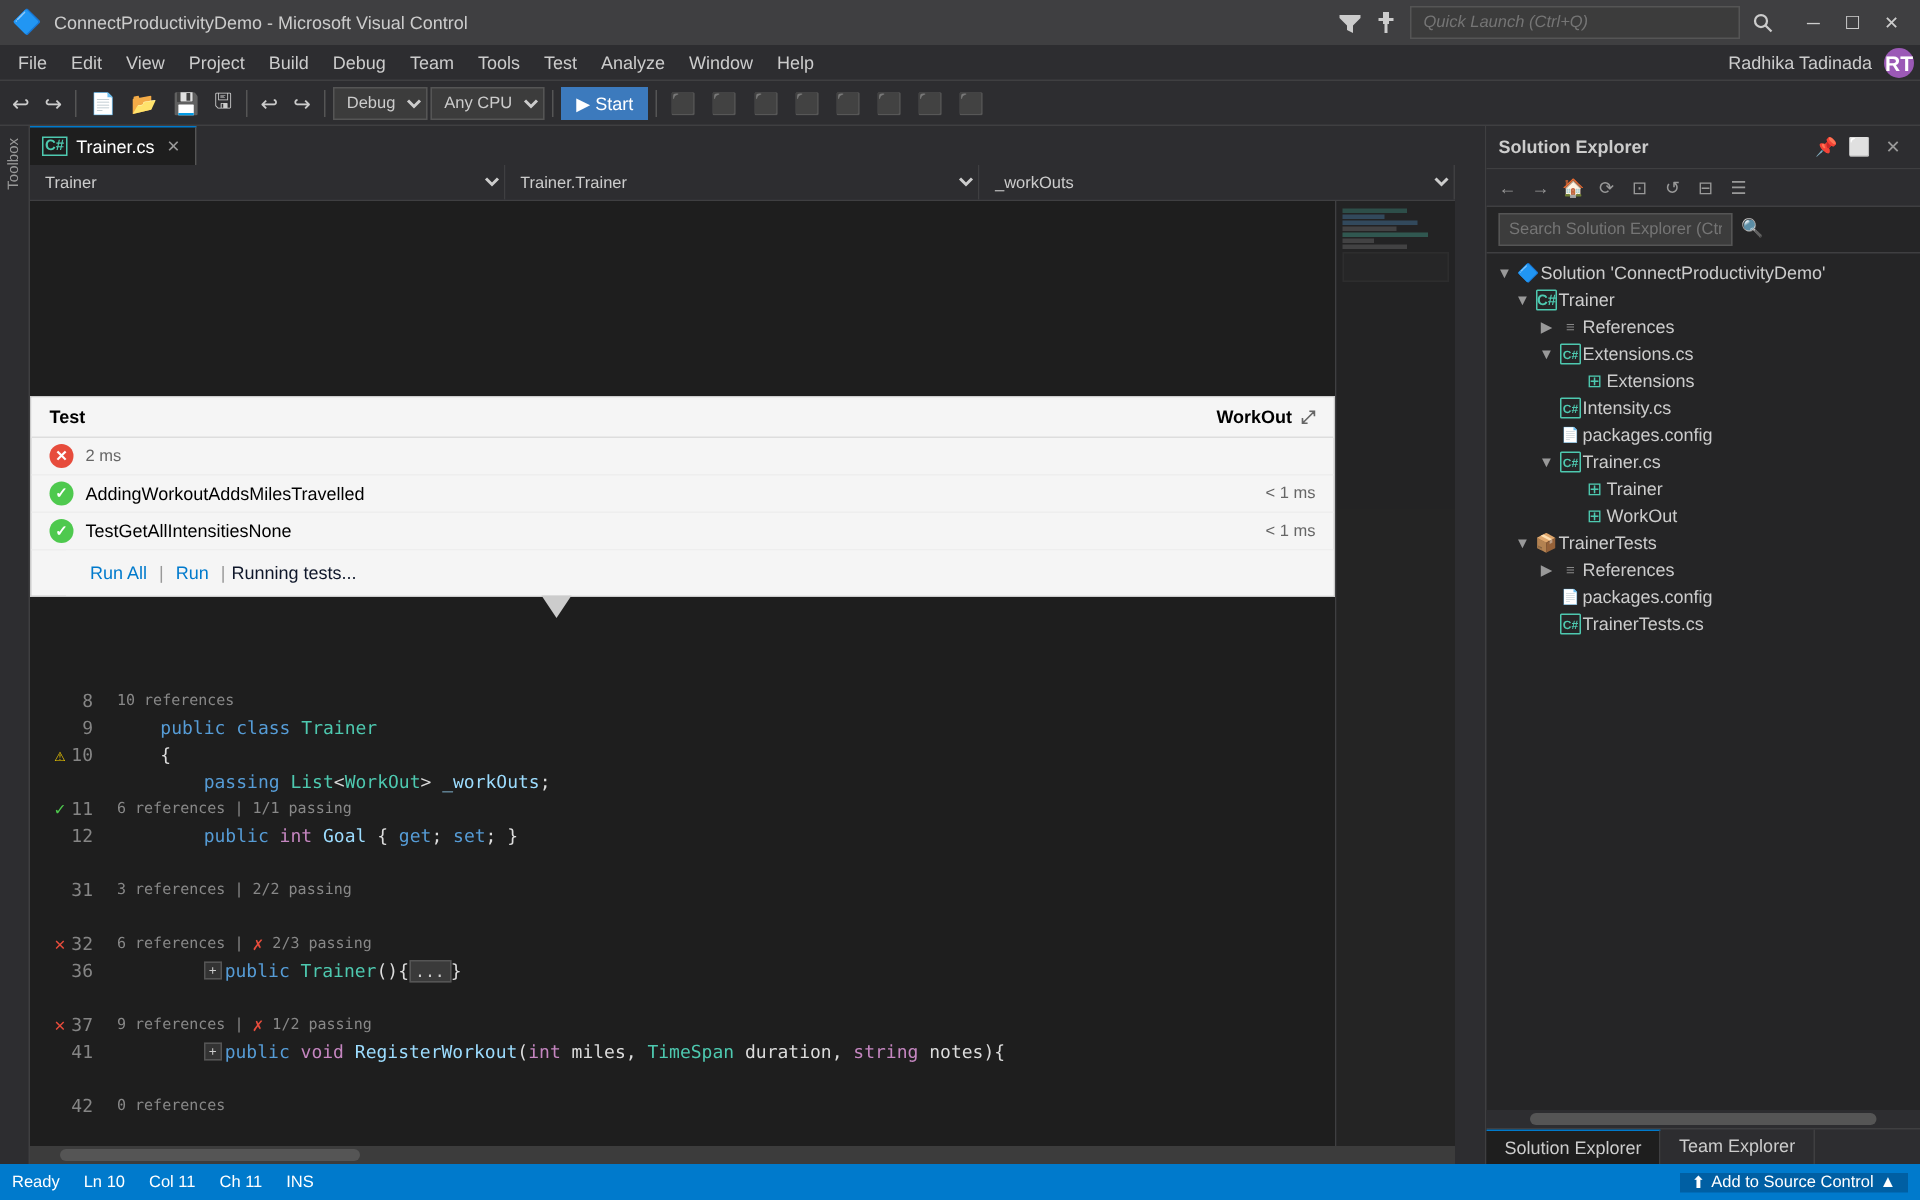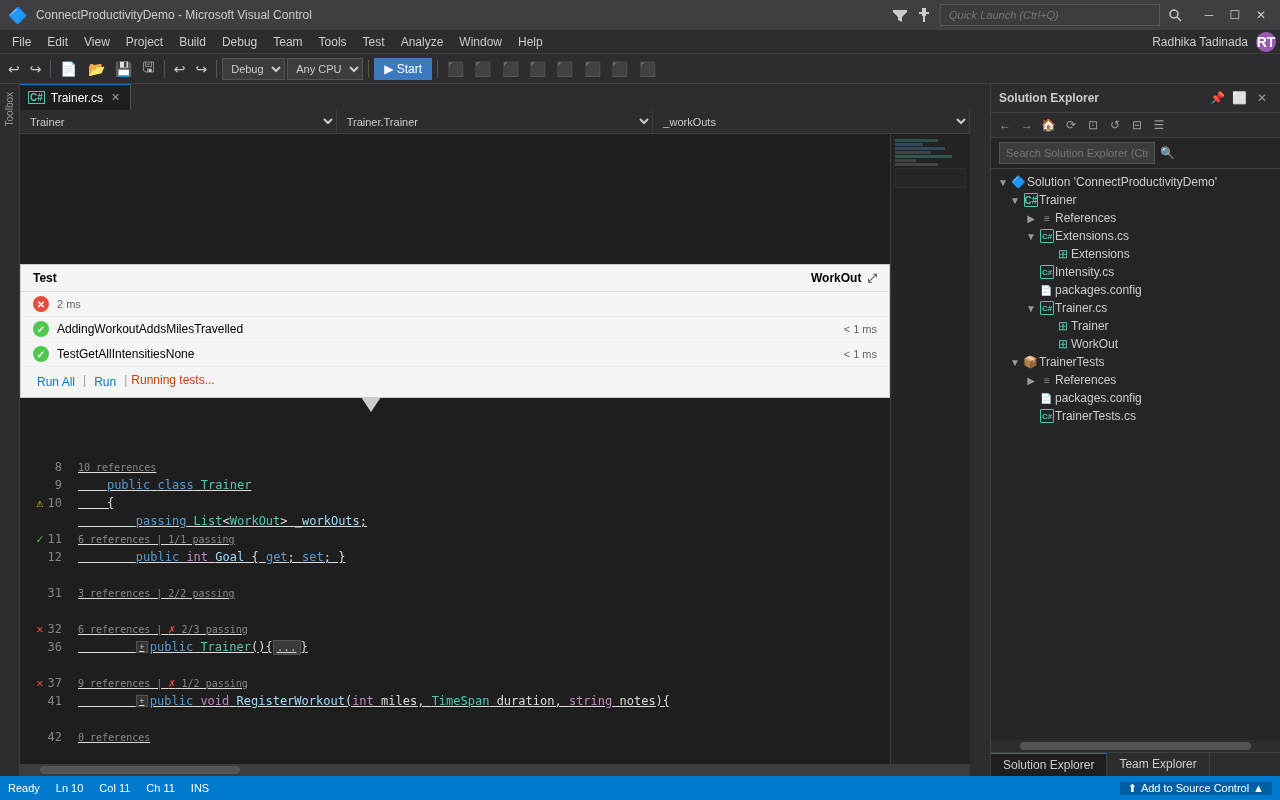--- a/index.html
+++ b/index.html
@@ -45,44 +45,44 @@
 
     
     .dropdowns-row { background: #2d2d30; display: flex; height: 24px; border-bottom: 1px solid #3f3f41; }
     .nav-dropdown { flex: 1; background: #2d2d30; border: none; border-right: 1px solid #3f3f41; color: #ccc; font-size: 11px; padding: 0 6px; cursor: pointer; }
 
     
     .code-area { flex: 1; display: flex; overflow: hidden; position: relative; }
     .line-numbers { width: 50px; background: #1e1e1e; padding: 4px 0; text-align: right; }
     .line-num { height: 18px; padding-right: 8px; font-size: 12px; font-family: 'Consolas', monospace; color: #858585; display: flex; align-items: center; justify-content: flex-end; gap: 4px; }
     .code-content { flex: 1; overflow: auto; padding: 4px 0; }
-    .code-line { height: 18px; font-family: 'Consolas', monospace; font-size: 12px; white-space: pre; padding-left: 8px; display: flex; align-items: center; color: #dcdcdc; text-decoration: underline; }
+    .code-line { height: 18px; font-family: 'Consolas', monospace; font-size: 12px; white-space: pre; padding-left: 8px; display: flex; align-items: center; color: #dcdcdc; }
     .code-line .ref-info { color: #888; font-size: 10px; }
     .code-line .kw { color: #569cd6; }
     .code-line .kw2 { color: #c586c0; }
     .code-line .type { color: #4ec9b0; }
     .code-line .prop { color: #9cdcfe; }
     .expand-btn { width: 12px; height: 12px; border: 1px solid #555; background: #333; color: #ccc; font-size: 9px; cursor: pointer; display: inline-flex; align-items: center; justify-content: center; margin-right: 2px; }
     .red-x { color: #e74c3c; }
 
     
     .test-popup { position: absolute; top: 130px; left: 0; width: 870px; background: #f5f5f5; border: 1px solid #ccc; color: #000; z-index: 10; }
     .test-header { display: flex; align-items: center; padding: 6px 12px; border-bottom: 1px solid #ddd; background: #f5f5f5; }
     .test-header-test { font-weight: 600; flex: 1; font-size: 12px; }
     .test-header-duration { font-weight: 600; font-size: 12px; display: flex; align-items: center; gap: 6px; }
     .test-row { display: flex; align-items: center; padding: 4px 12px; border-bottom: 1px solid #eee; font-size: 12px; }
     .test-icon { width: 16px; height: 16px; border-radius: 50%; display: flex; align-items: center; justify-content: center; font-size: 10px; font-weight: bold; flex-shrink: 0; margin-right: 8px; }
     .test-icon.pass { background: #4ec94e; color: white; }
     .test-icon.fail { background: #e74c3c; color: white; }
     .test-name { flex: 1; }
     .test-dur { color: #666; font-size: 11px; }
-    .test-footer { display: flex; align-items: flex-start; padding: 6px 12px; gap: 4px; background: #f5f5f5; }
+    .test-footer { display: flex; align-items: center; padding: 6px 12px; gap: 4px; background: #f5f5f5; margin-left: 23px; }
     .test-btn { background: none; border: none; color: #007acc; cursor: pointer; font-size: 12px; padding: 2px 4px; }
     .test-sep { color: #999; }
-    .test-running { color: #c2410c; font-size: 12px; }
+    .test-running { color: #0f172a; font-size: 12px; }
     .popup-arrow { position: absolute; bottom: -15px; left: 340px; width: 0; height: 0; border-left: 10px solid transparent; border-right: 10px solid transparent; border-top: 15px solid #ccc; }
 
     
     .minimap { width: 80px; background: #1e1e1e; border-left: 1px solid #3f3f41; overflow: hidden; }
     .minimap-content { width: 100%; height: 100%; background: #252526; opacity: 0.8; }
 
     
     .solution-explorer { width: 290px; background: #252526; display: flex; flex-direction: column; border-left: 1px solid #3f3f41; margin-left: 20px; }
     .se-header { background: #2d2d30; padding: 4px 8px; display: flex; align-items: center; justify-content: space-between; border-bottom: 1px solid #3f3f41; }
     .se-title { font-size: 12px; color: #ccc; font-weight: 600; }

